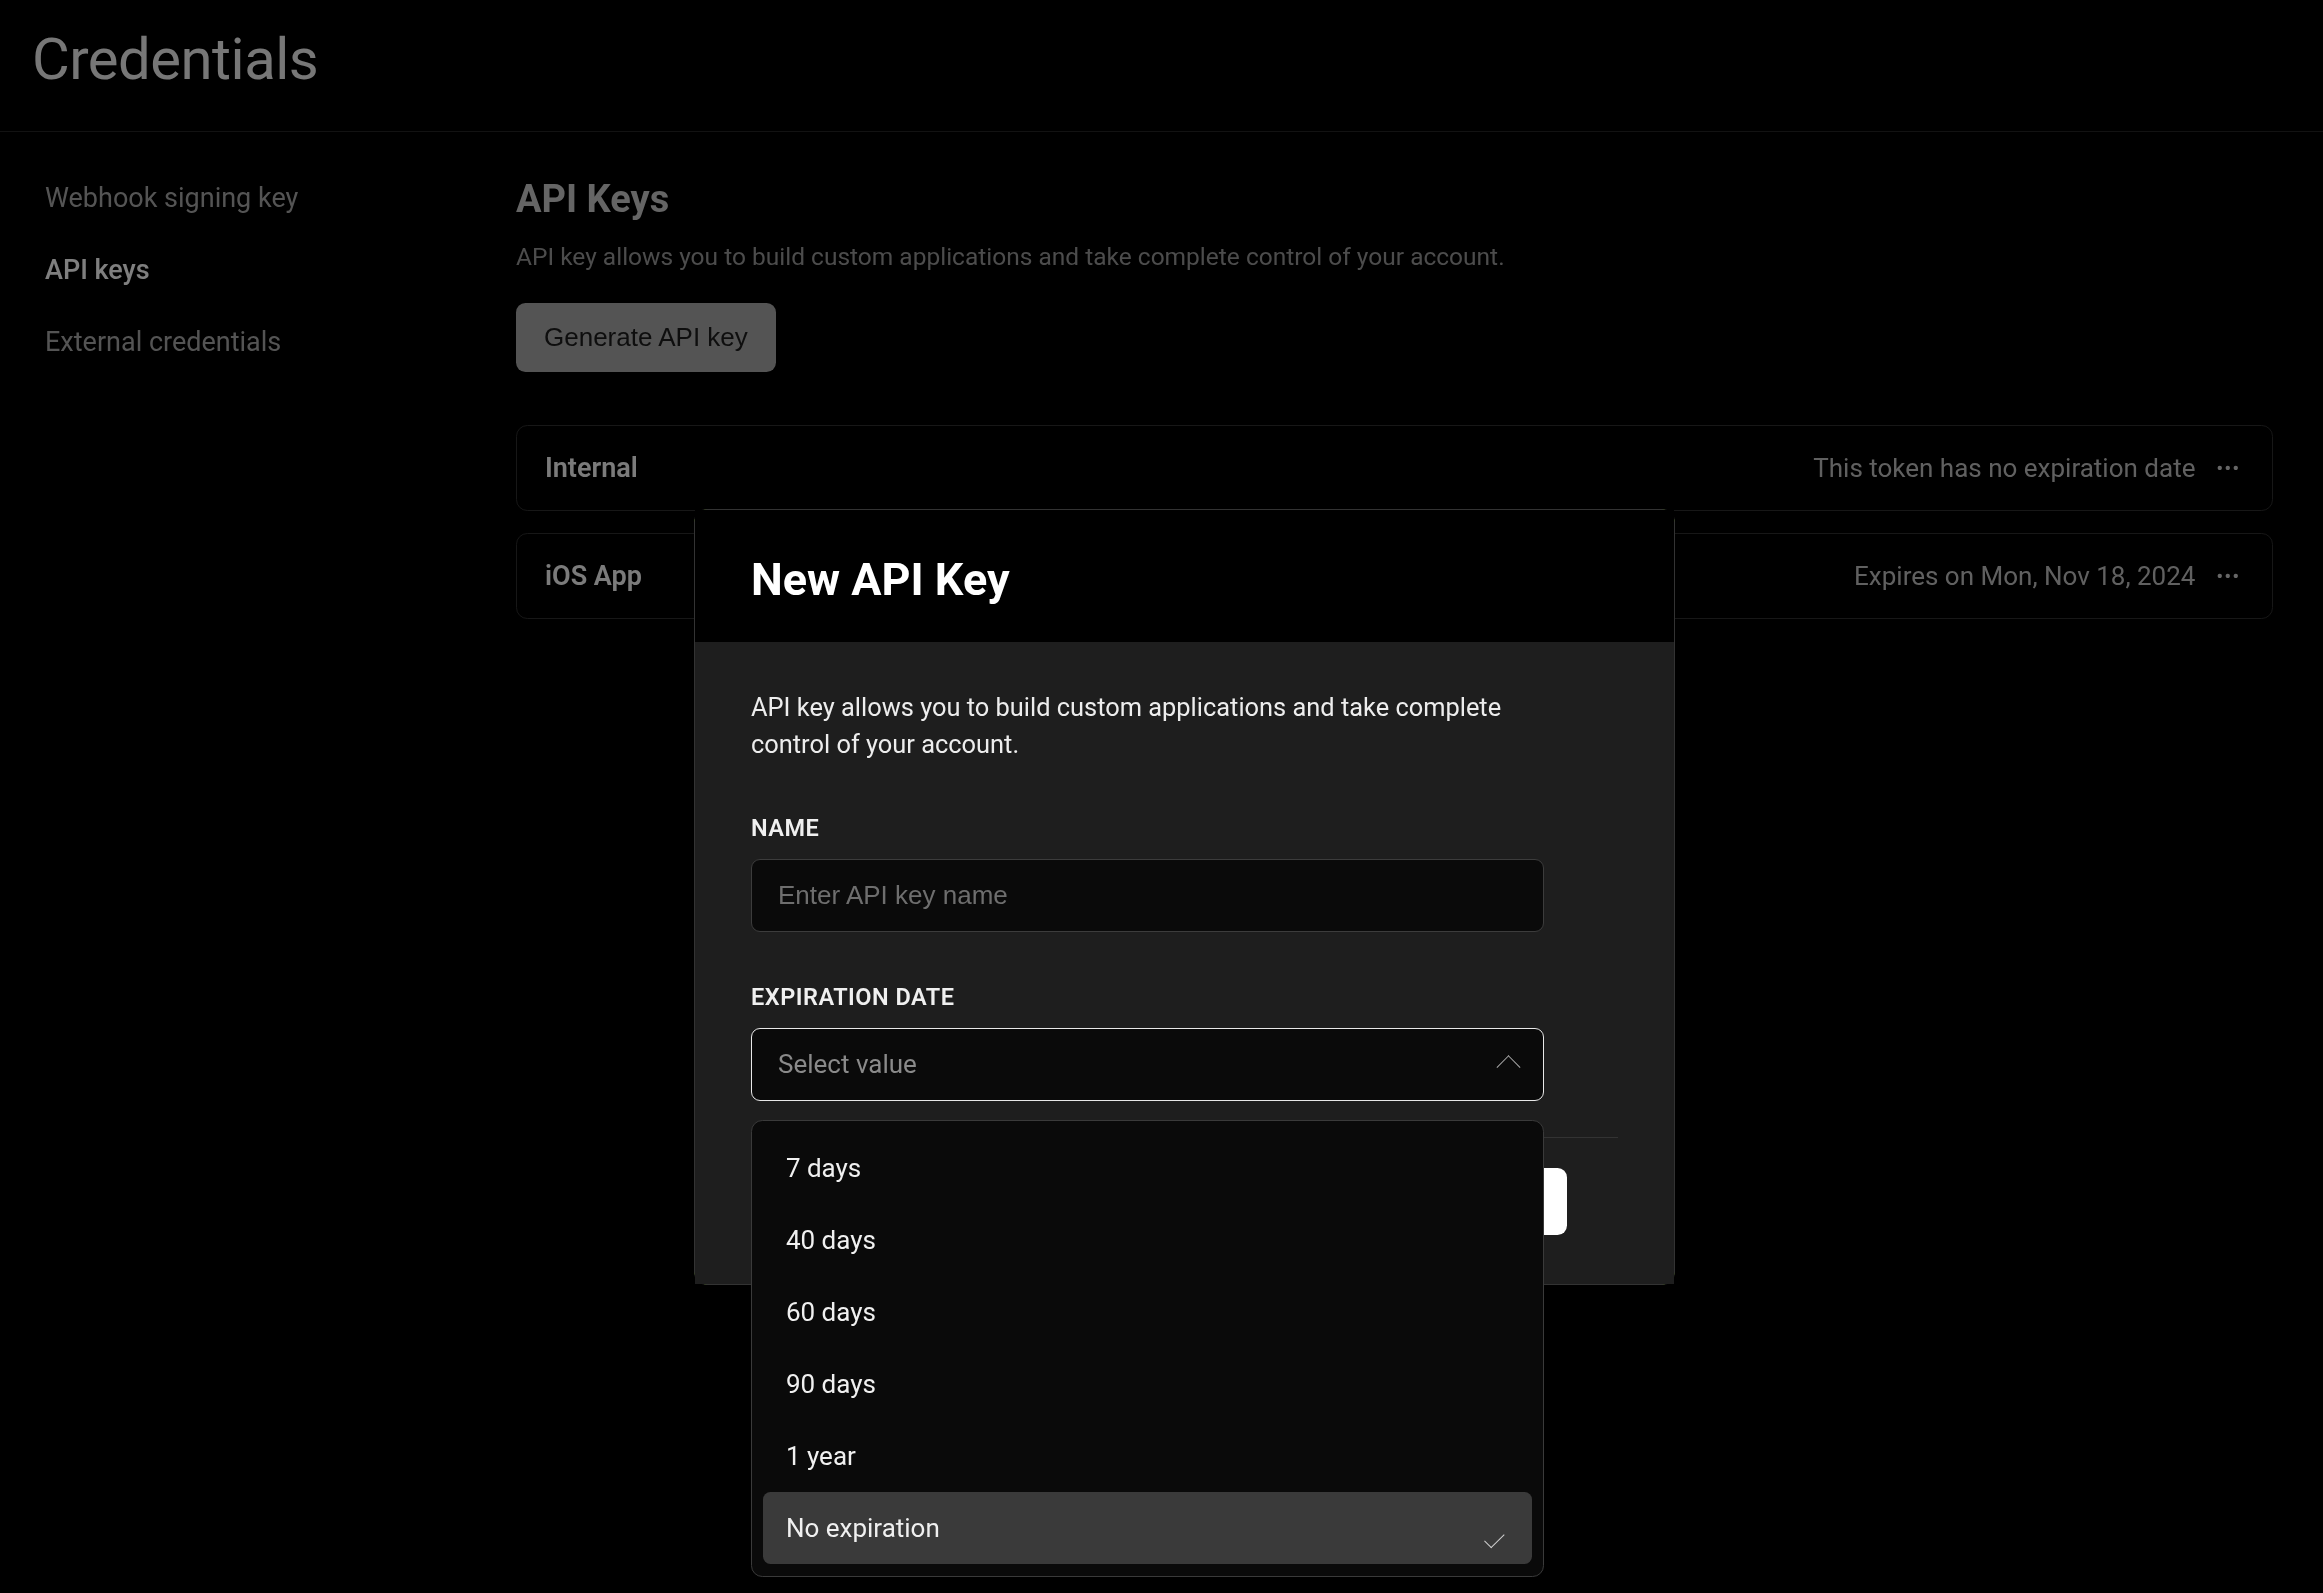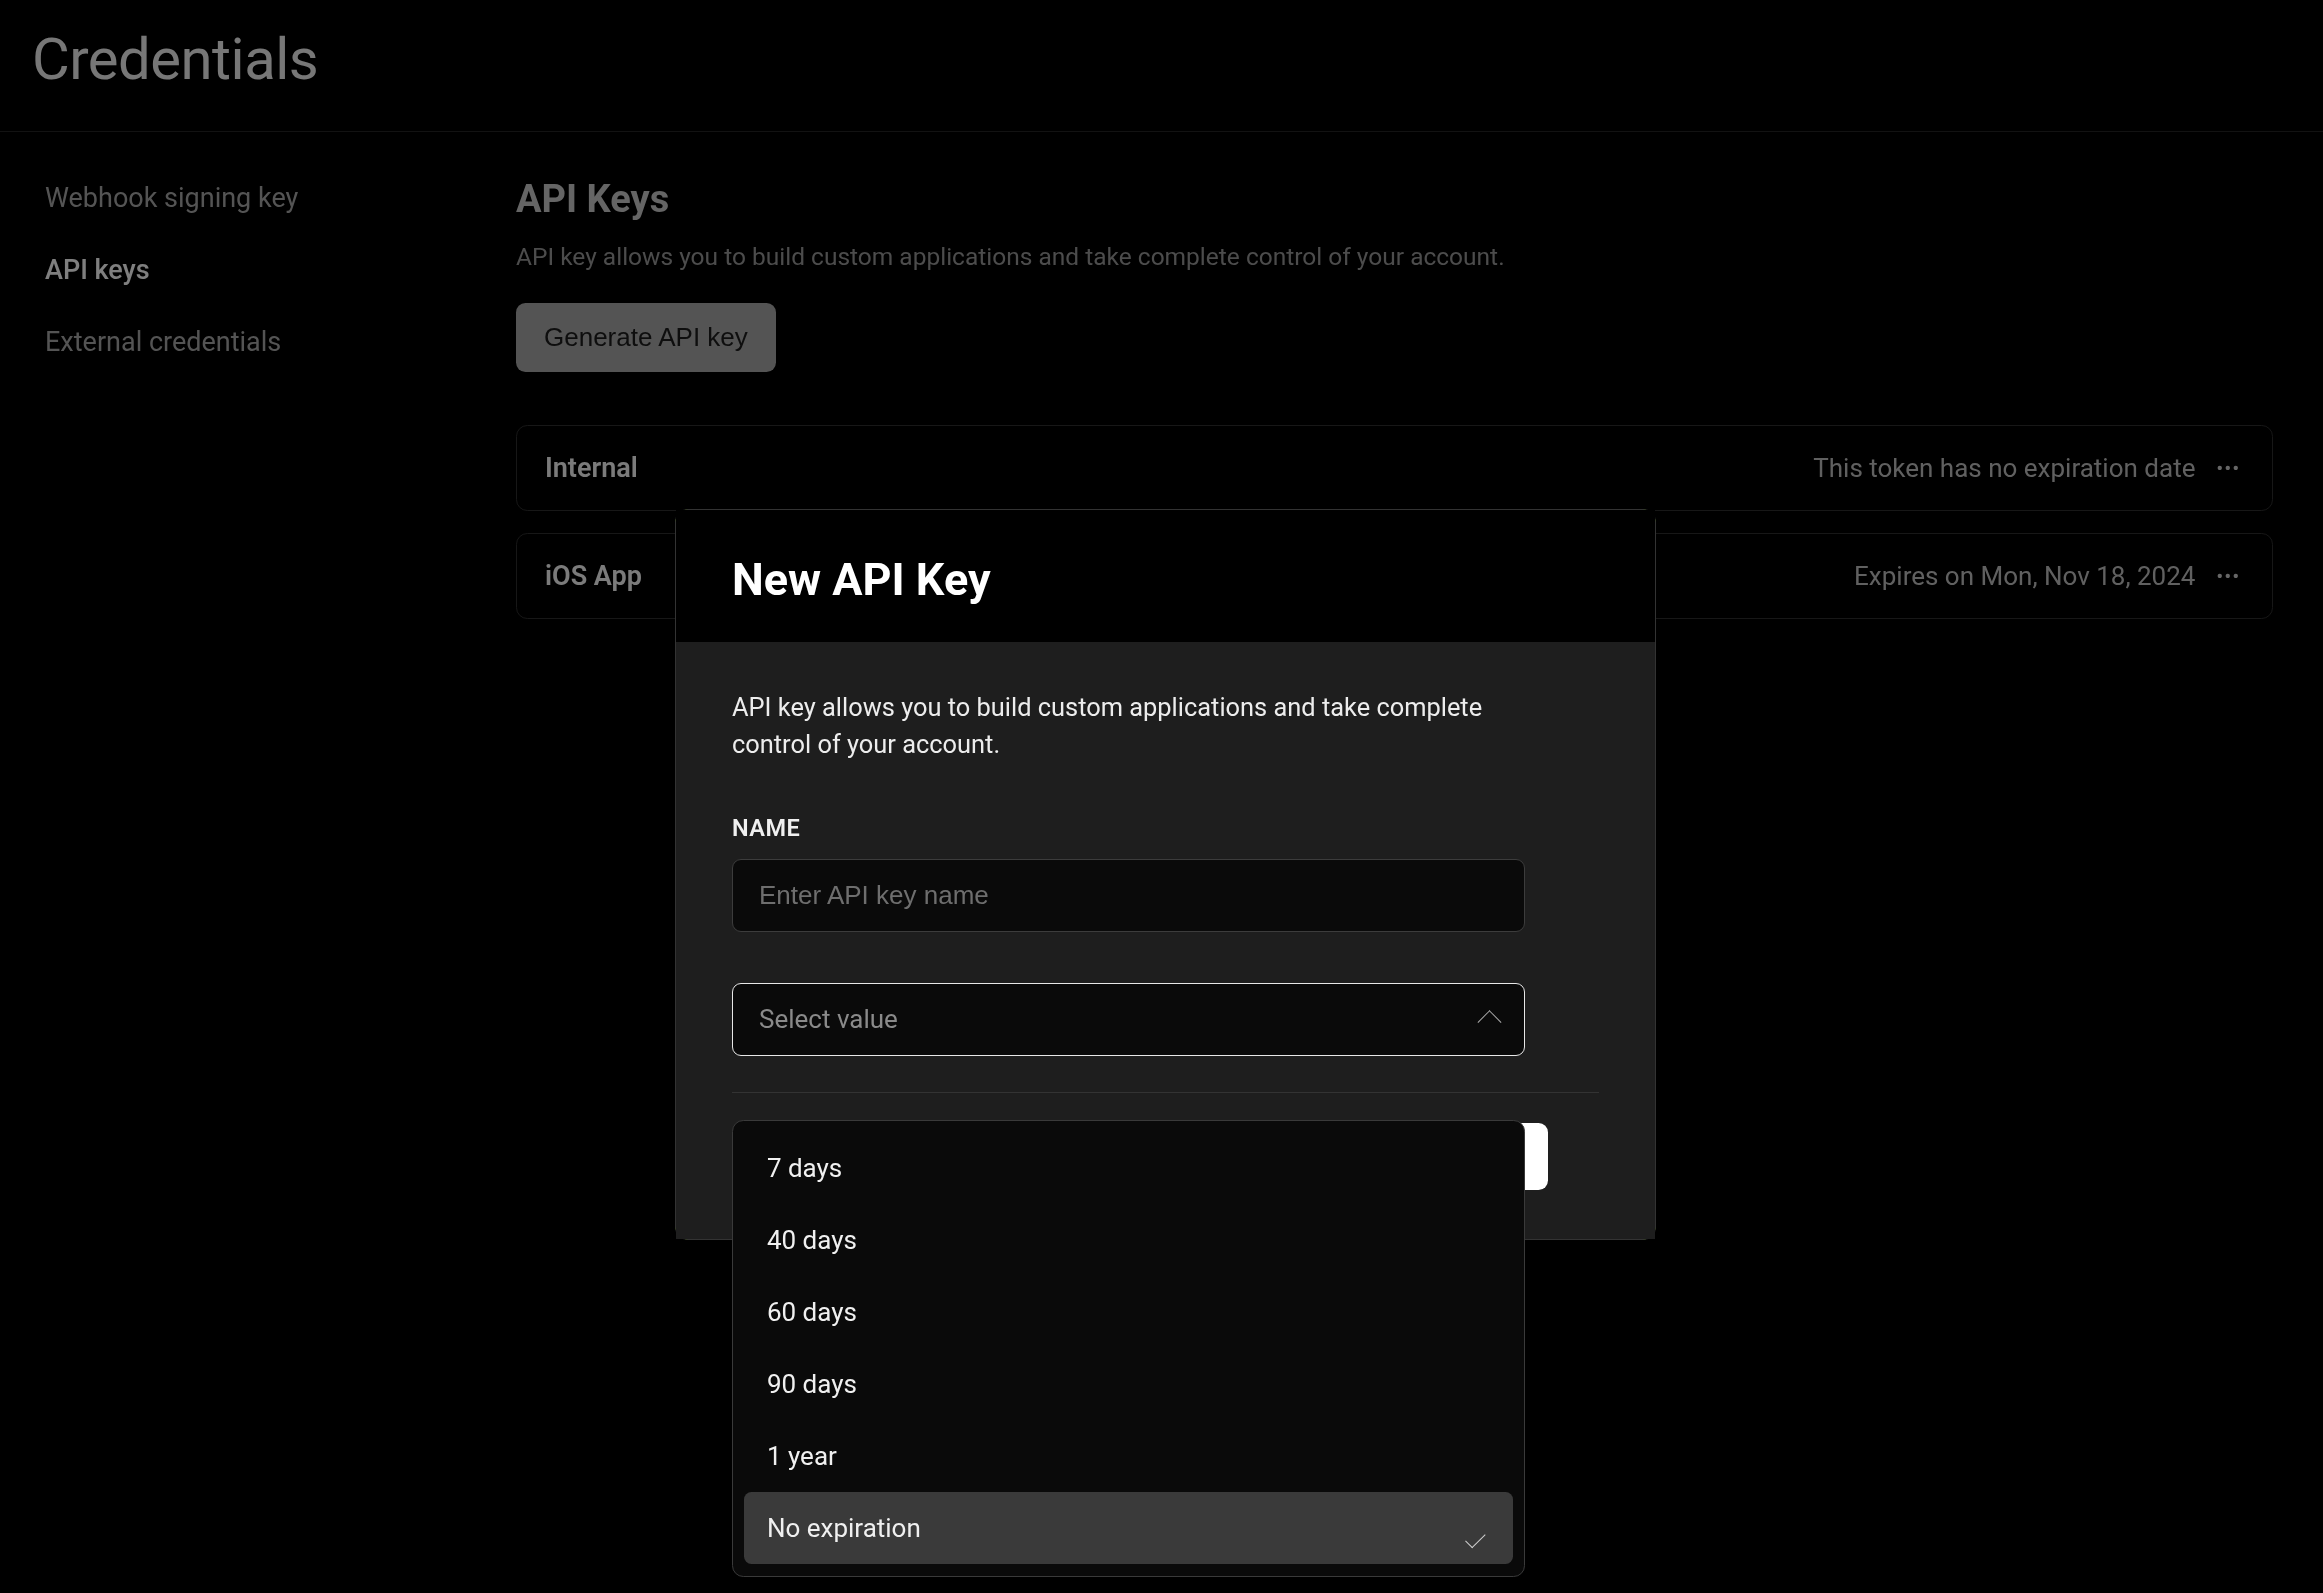--- a/index.html
+++ b/index.html
@@ -115,21 +115,21 @@
   }
 
   
   .overlay {
     position: absolute;
     inset: 0;
     background: rgba(0,0,0,0.45);
   }
   .modal {
     position: absolute;
-    left: 675px;
+    left: 694px;
     top: 509px;
     width: 981px;
     background: #84cc16;
     border: 0.9px solid #333;
     border-radius: 13px;
     overflow: visible;
   }
   .modal-head {
     padding: 43px 56px 36px 56px;
     background: #000;
@@ -293,20 +293,21 @@
   </div>
   <div class="modal-body">
     <div class="modal-desc">API key allows you to build custom applications and take complete control of your account.</div>
 
     <div class="field">
       <div class="field-label">NAME</div>
       <input class="text-input" type="text" placeholder="Enter API key name" value="" style="">
     </div>
 
     <div class="field">
+      <div class="field-label">EXPIRATION DATE</div>
       <div class="select-input">
         <span class="select-placeholder">Select value</span>
         <span class="chev"></span>
       </div>
     </div>
 
     <div class="modal-footer">
       <button class="btn-cancel">Cancel</button>
       <button class="btn-primary">Create API key</button>
     </div>

